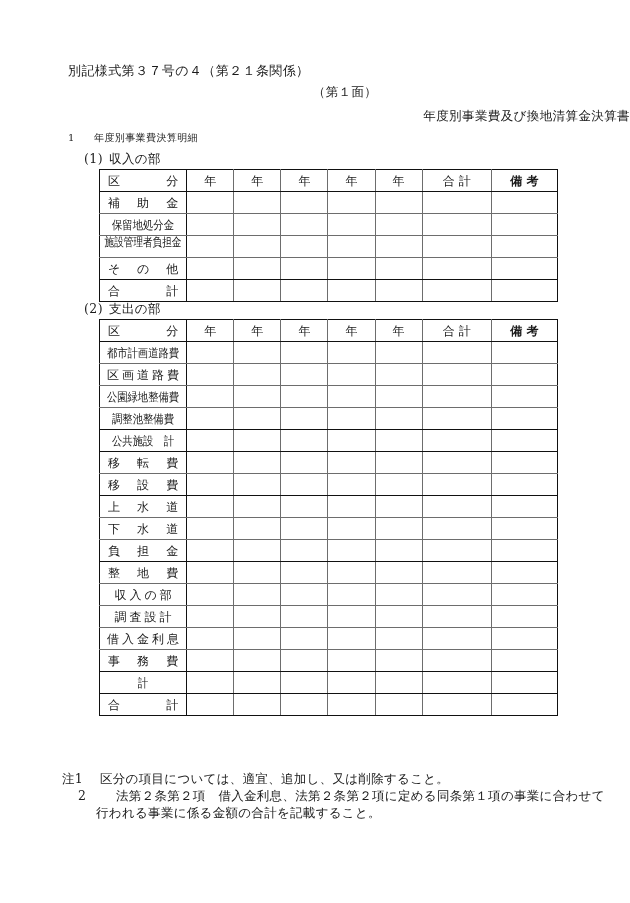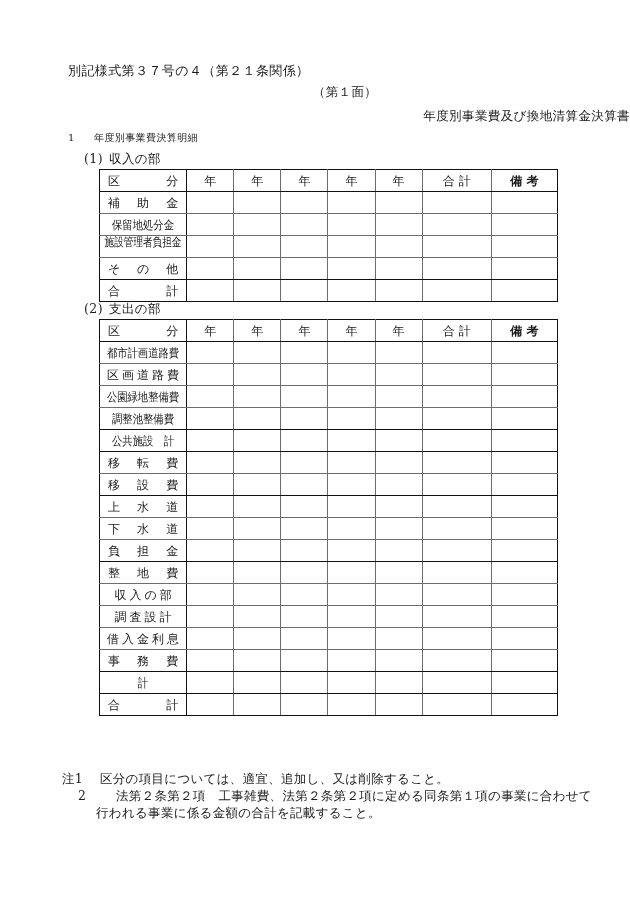--- a/index.html
+++ b/index.html
@@ -826,17 +826,17 @@
             <div class="cell-empty"></div>
           </td>
           <td></td>
           <td class="col-last"></td>
         </tr>
       </tbody>
   </table>
 
   <div class="notes">
     <span class="note-line indent-1"><span class="note-marker">注1</span><span>区分の項目については、適宜、追加し、又は削除すること。</span></span>
-    <span class="note-line indent-2"><span class="note-marker short">2</span><span>法第２条第２項　工事雑費、法第２条第２項に定める同条第１項の事業に合わせて</span></span>
+    <span class="note-line indent-2"><span class="note-marker short">2</span><span>法第２条第２項　借入金利息、法第２条第２項に定める同条第１項の事業に合わせて</span></span>
     <span class="note-line indent-3"><span>行われる事業に係る金額の合計を記載すること。</span></span>
   </div>
 
 </div>
 
 </body></html>

